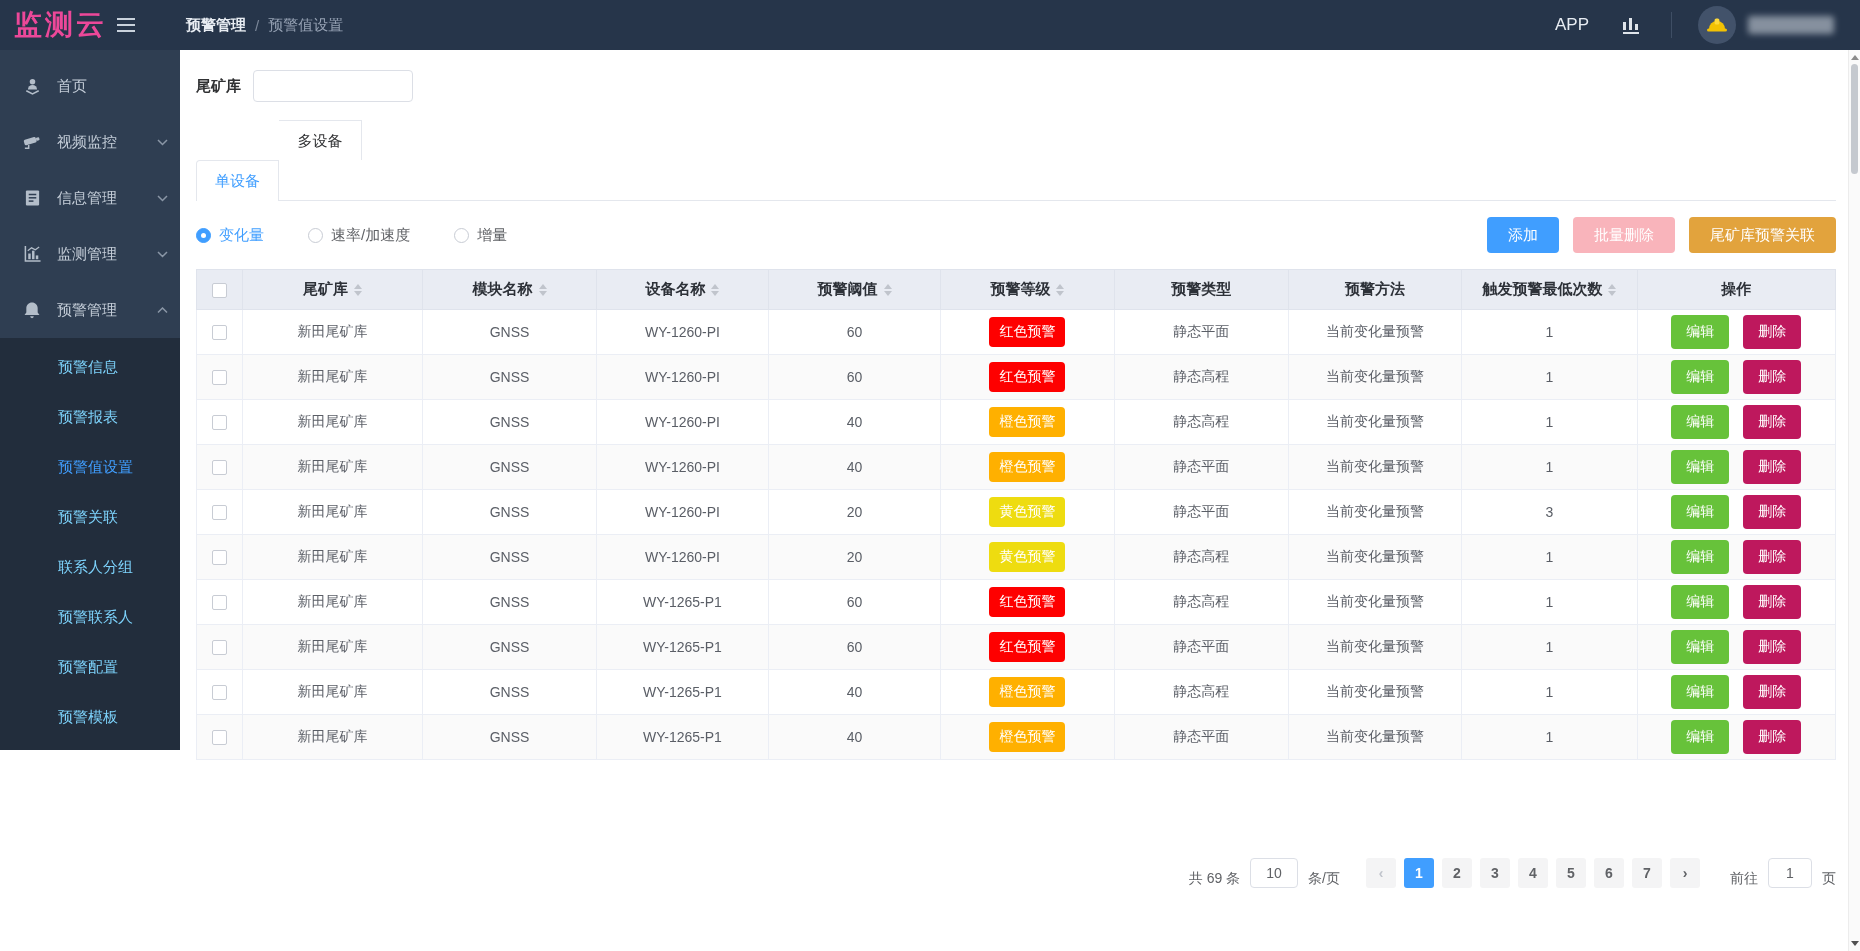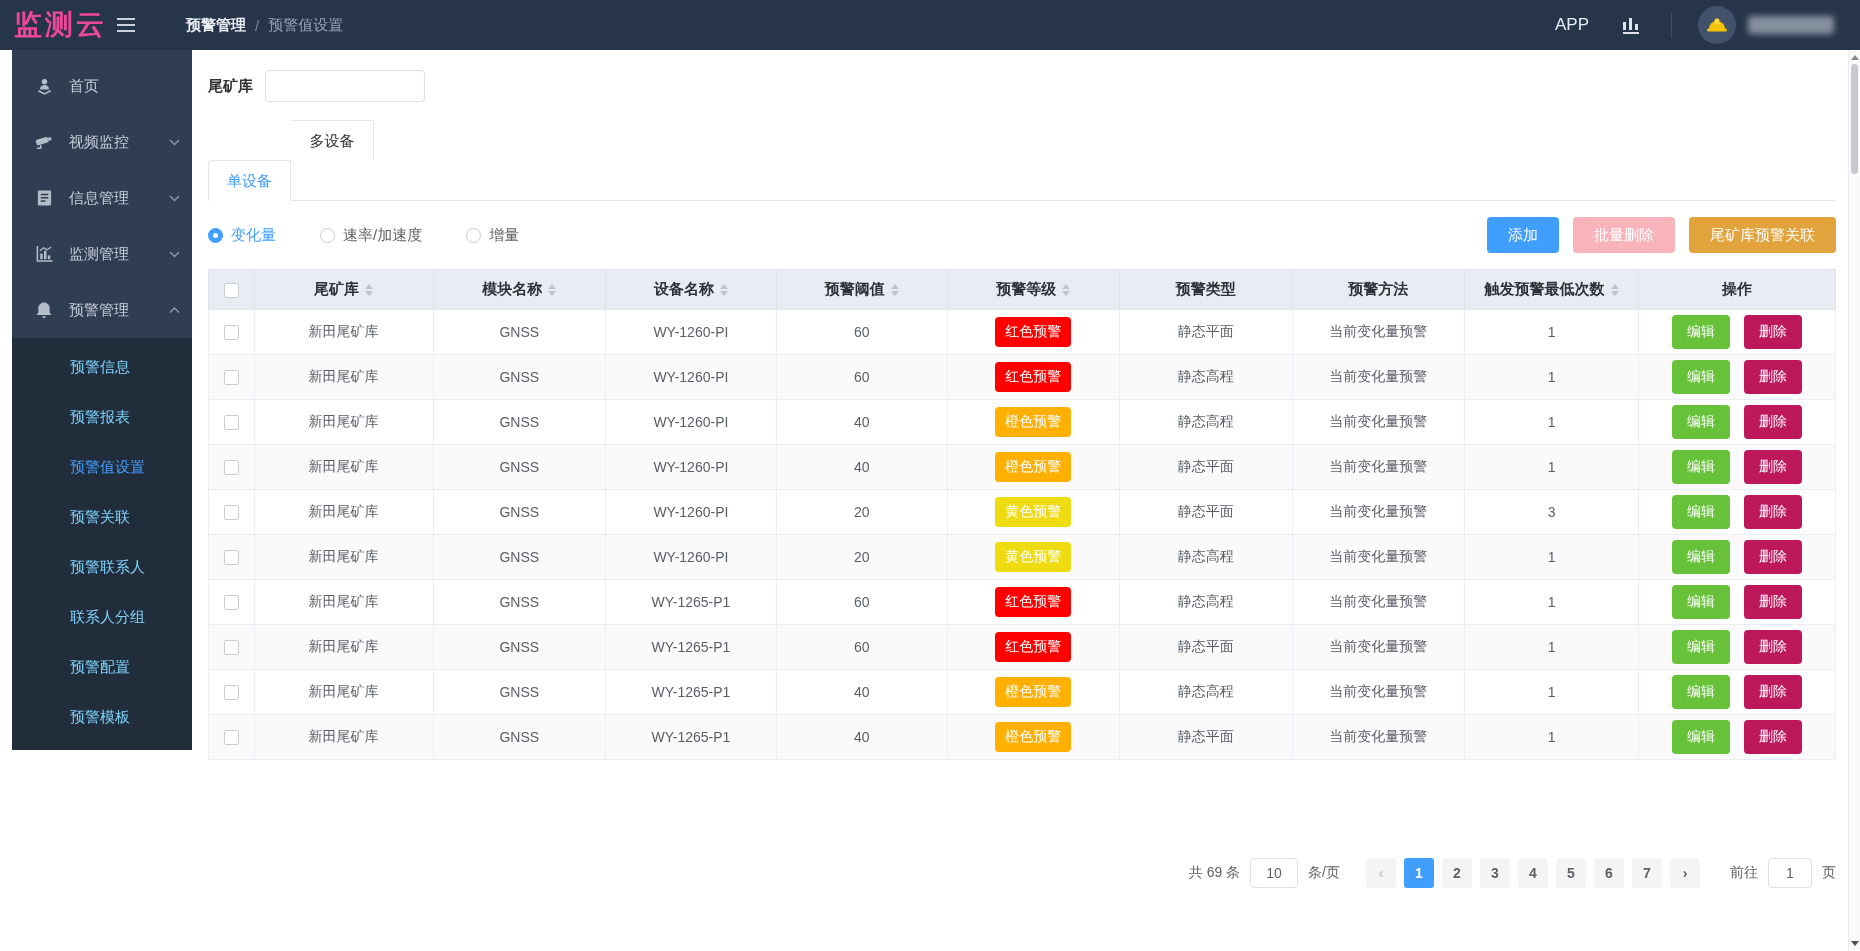--- a/index.html
+++ b/index.html
@@ -19,21 +19,21 @@
   .topbar-spacer { flex:1; }
   .app-link { color:#e8edf3; font-size:17px; margin-right:32px; cursor:pointer; }
   .stats-icon { margin-right:28px; cursor:pointer; display:flex; }
   .top-divider { width:1px; height:26px; background:#3e4e64; margin-right:26px; }
   .avatar { width:38px; height:38px; border-radius:50%; background:#42526a; display:flex;
     align-items:center; justify-content:center; cursor:pointer; }
   .name-blur { width:86px; height:18px; background:#97a1ae; border-radius:3px;
     filter:blur(3px); opacity:.85; margin:0 26px 0 12px; }
 
   
-  .layout { display:flex; height:651px;padding-left:12px; }
+  .layout { display:flex; height:651px; }
   aside { width:180px; background:#2f3e52; flex:none; }
   .menu-item { height:56px; display:flex; align-items:center; gap:15px;
     padding:0 12px 0 22px; color:#c4cdd8; font-size:15px; cursor:pointer; }
   .menu-item:first-child { margin-top:8px; }
   .mi-icon { width:20px; display:flex; justify-content:center; }
   .mi-chev { margin-left:auto; display:flex; }
   .submenu { background:#222d3c; padding:4px 0 8px; }
   .submenu-item { height:50px; line-height:50px; padding-left:58px; color:#7dd3fc;
     font-size:15px; cursor:pointer; }
   .submenu-item.active { color:#409eff; }
@@ -86,21 +86,21 @@
   .badge { display:inline-block; padding:6px 10px; border-radius:4px; color:#fff; font-size:14px; }
   .badge.red    { background:#fe0000; }
   .badge.orange { background:#ffb000; }
   .badge.yellow { background:#eedc10; }
   .btn-edit, .btn-del { border:none; border-radius:4px; color:#fff; font-size:14px;
     padding:8px 15px; margin:0 7px; cursor:pointer; font-family:inherit; }
   .btn-edit { background:#67c23a; }
   .btn-del  { background:#be185d; }
 
   
-  .pager { display:flex; align-items:center; justify-content:flex-end; margin-top:98px;
+  .pager { display:flex; align-items:flex-end; justify-content:flex-end; margin-top:98px;
     font-size:14px; color:#606266; }
   .size-box { width:48px; height:30px; border:1px solid #dcdfe6; border-radius:4px;
     text-align:center; line-height:28px; margin:0 10px; cursor:pointer; background:#fff; }
   .pg-btn { min-width:30px; height:30px; border:none; border-radius:3px; background:#f4f4f5;
     color:#606266; font-weight:bold; font-size:14px; margin:0 4px; cursor:pointer; font-family:inherit; }
   .pg-btn.active { background:#409eff; color:#fff; }
   .pg-btn.prev { margin-left:26px; color:#c0c4cc; }
   .pg-btn.next { margin-right:22px; }
   .goto-label { margin-left:8px; }
   .goto-box { width:44px; height:30px; border:1px solid #dcdfe6; border-radius:4px;
@@ -229,22 +229,22 @@
         <svg width="11" height="7" viewBox="0 0 11 7">
             <path d="M1 5.5 L5.5 1 L10 5.5" stroke="#8a96a6" stroke-width="1.5" fill="none"></path>
           </svg>
       </span>
     </div>
     <div class="submenu">
       <div class="submenu-item">预警信息</div>
       <div class="submenu-item">预警报表</div>
       <div class="submenu-item active">预警值设置</div>
       <div class="submenu-item">预警关联</div>
+      <div class="submenu-item">联系人分组</div>
       <div class="submenu-item">预警联系人</div>
-      <div class="submenu-item">联系人分组</div>
       <div class="submenu-item">预警配置</div>
       <div class="submenu-item">预警模板</div>
     </div>
   </aside>
 
   <section class="content">
     <div class="filter-row">
       <span class="filter-label">尾矿库</span>
       <input class="filter-input" type="text" value="" style="">
     </div>

